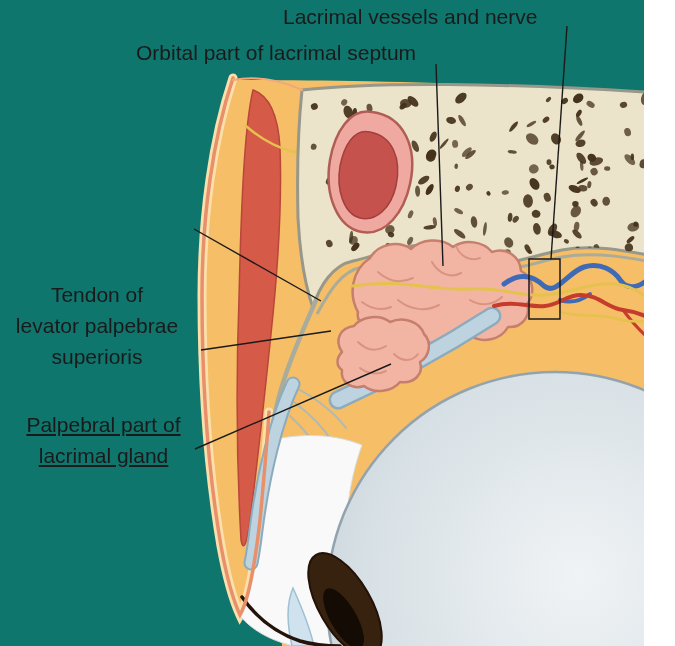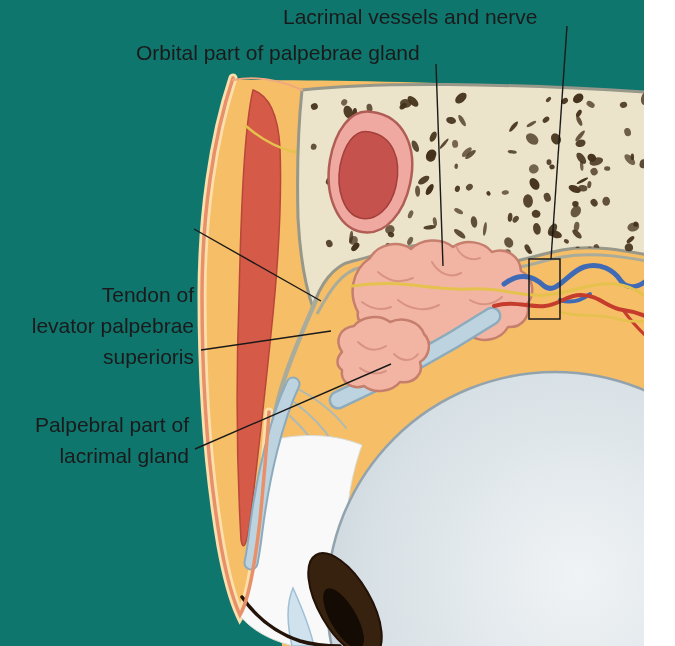--- a/index.html
+++ b/index.html
@@ -12,21 +12,21 @@
   }
   .stage svg{position:absolute;left:0;top:0;}
   .lbl{
     position:absolute;
     font-size:21px;
     line-height:31px;
     color:#1a1a1a;
     white-space:pre-line;
     user-select:none;
   }
-  .lbl.right{text-align:right;}
+  .lbl.right{text-align:center;}
 </style>
 </head>
 <body>
 
 <div class="stage">
 
   <svg width="675" height="646" viewBox="0 0 675 646">
     <defs>
       <radialGradient id="eyeGrad" cx="55%" cy="45%" r="65%">
         <stop offset="0%" stop-color="#f0f3f5"></stop>
@@ -227,22 +227,22 @@
 
     <line x1="567" y1="26" x2="551" y2="259" stroke-width="1.4" stroke="#1a1a1a"></line>
     <line x1="436" y1="64" x2="443" y2="266" stroke-width="1.4" stroke="#1a1a1a"></line>
     <line x1="194" y1="229" x2="321" y2="301" stroke-width="1.4" stroke="#1a1a1a"></line>
     <line x1="201" y1="350" x2="331" y2="331" stroke-width="1.4" stroke="#1a1a1a"></line>
     <line x1="195" y1="449" x2="391" y2="364" stroke-width="1.4" stroke="#1a1a1a"></line>
   </svg>
 
   <div class="lbl" style="left:283px;top:1px;">Lacrimal vessels and nerve</div>
 
-  <div class="lbl" style="left:136px;top:37px;">Orbital part of palpebrae gland</div>
+  <div class="lbl" style="left:136px;top:37px;">Orbital part of lacrimal septum</div>
 
 
   <div class="lbl right" style="left:0px;top:279px;width:194px;">Tendon of
 levator palpebrae
 superioris</div>
 
-  <div class="lbl right" style="left:0px;top:409px;width:189px;">Palpebral part of
+  <div class="lbl right" style="left:9px;top:409px;width:189px;text-decoration:underline;">Palpebral part of
 lacrimal gland</div>
 </div>
 
 </body></html>

